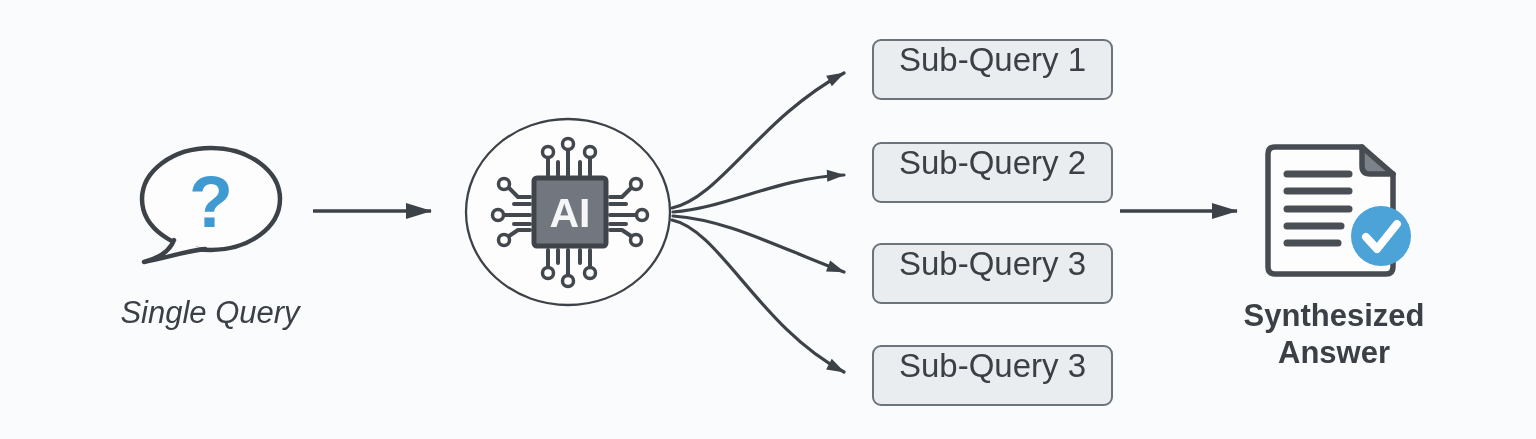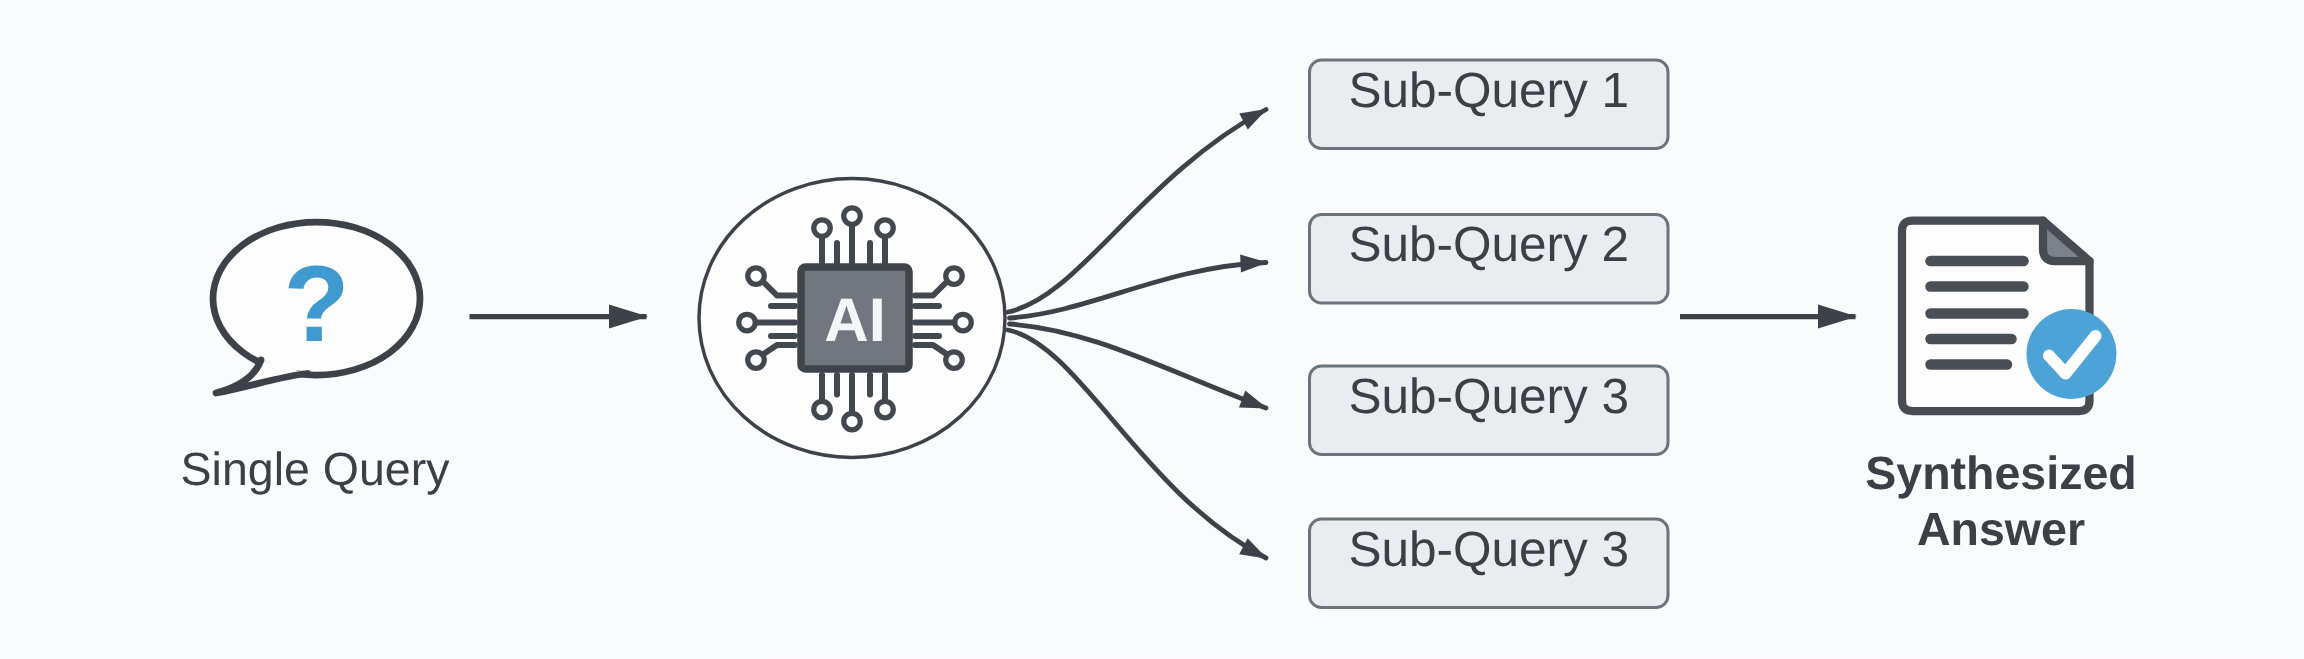--- a/index.html
+++ b/index.html
@@ -31,21 +31,21 @@
     color: #3b4046;
     margin-left: 15px;
   }
   .node-label {
     position: absolute;
     color: #3b4046;
     font-size: 31px;
     text-align: center;
     line-height: 37px;
   }
-  .label-single-query { left: 60px;  top: 294px; width: 300px; }
+  .label-single-query { left: 60px;  top: 294px; width: 300px; font-style: italic; }
   .label-synthesized  { left: 1214px; top: 297px; width: 240px; font-weight: bold; }
   .q-mark   { font-size: 72px; font-weight: 600; fill: #3f9ad2; }
   .ai-text  { font-size: 41px; font-weight: 700; fill: #f4f6f7; }
   .stroke-dark { stroke: #3d4249; }
 </style>
 </head>
 <body>
 
 <div class="canvas">
 

